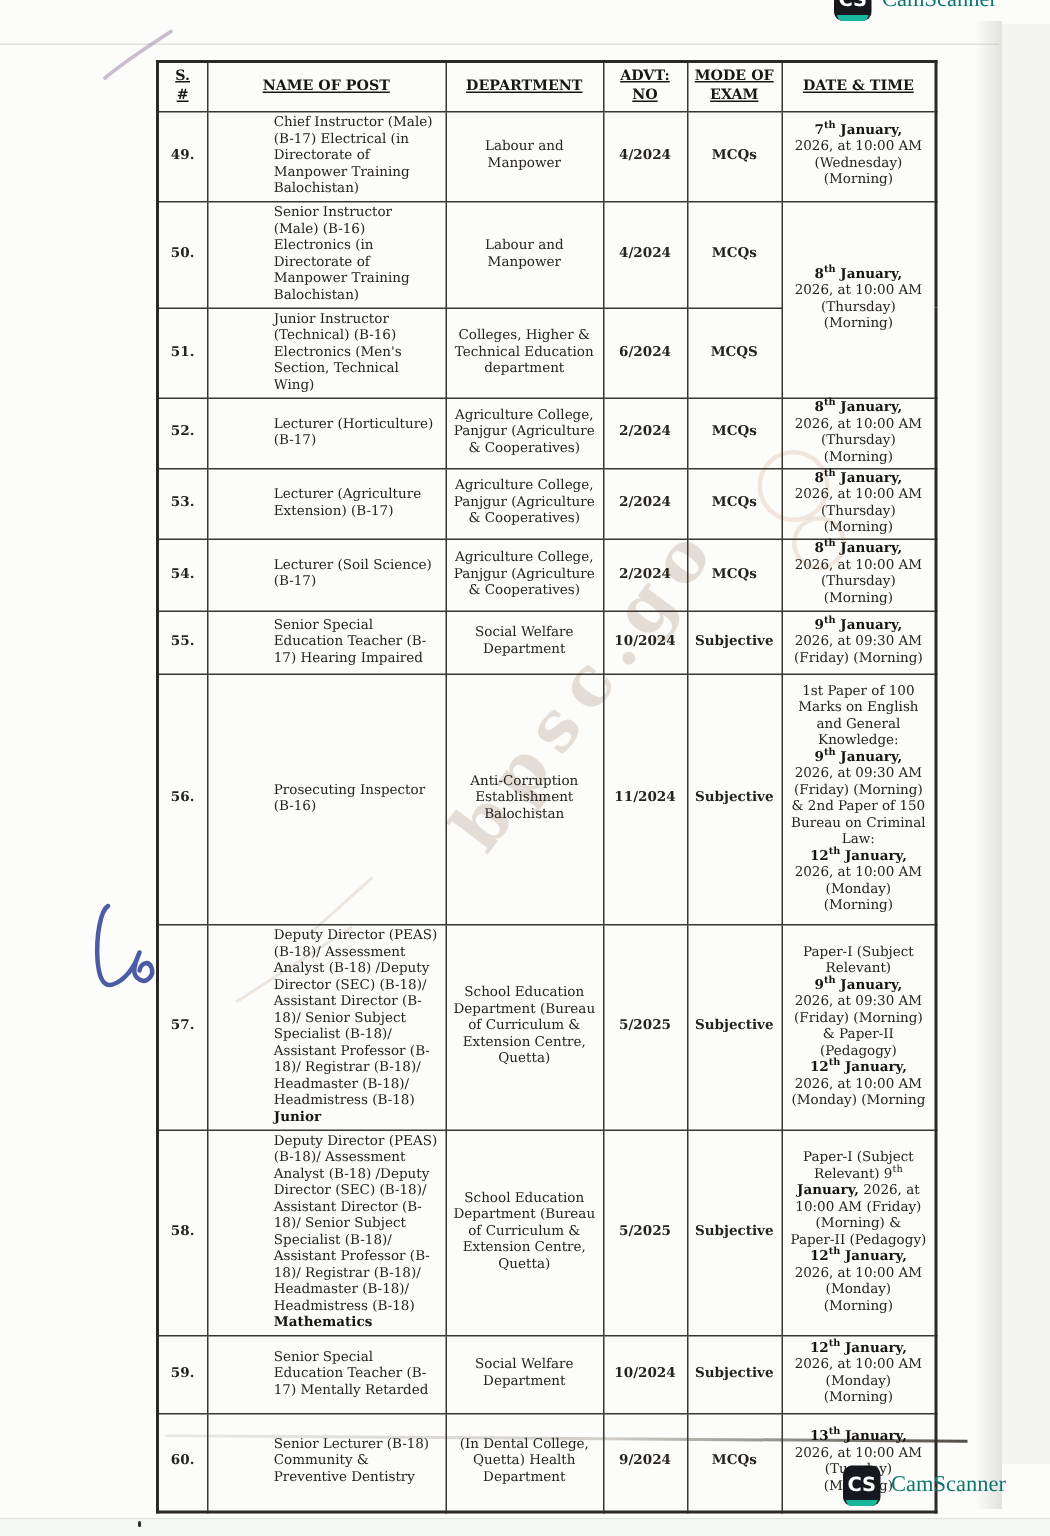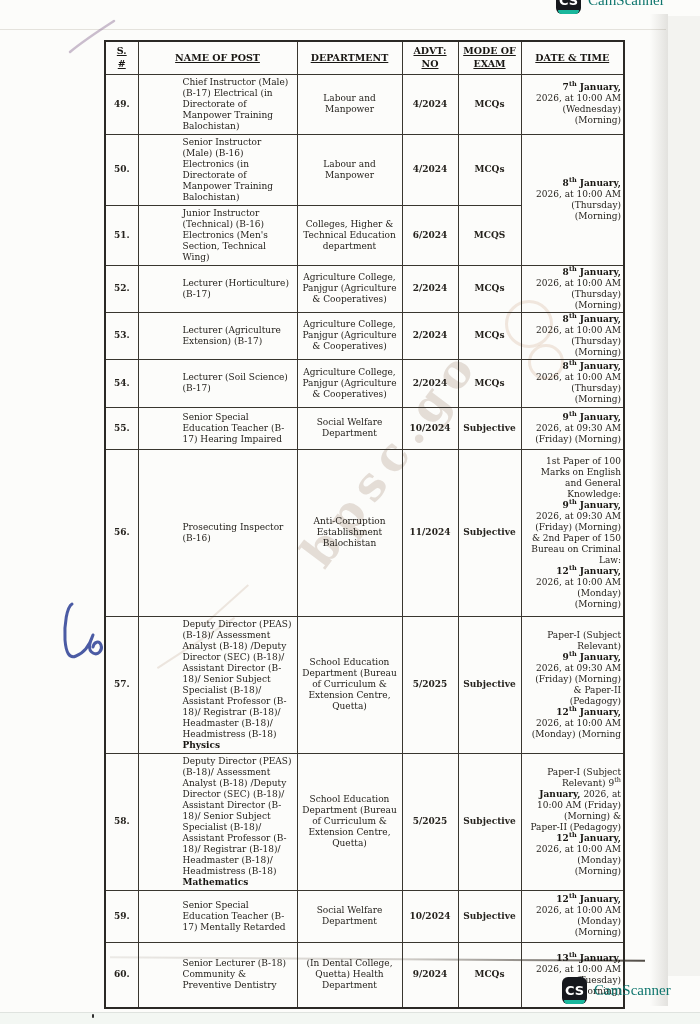--- a/index.html
+++ b/index.html
@@ -8,21 +8,21 @@
   
   .scan-table-wrap{position:absolute;left:104px;top:40px;}
   table{border-collapse:collapse;table-layout:fixed;width:519px;border:2px solid #2b2925;}
   th,td{border:1px solid #39362f;}
   th{font-size:9.5px;font-weight:700;color:#191713;text-align:center;line-height:12.5px;padding:2px 1px;}
   th .hl{text-decoration:underline;}
   td{font-size:9px;color:#26231e;vertical-align:middle;padding:2px 4px;line-height:11px;}
   td.c{text-align:center;font-weight:bold;}
   td.post{text-align:left;padding-left:44px;}
   td.dept{text-align:center;}
-  td.date{text-align:right;line-height:11px;padding:1px 2px;}
+  td.date{text-align:center;line-height:11px;padding:1px 2px;}
   .b{font-weight:700;color:#171511;}
   sup.sup{font-size:6.5px;line-height:0;}
   thead tr{height:33px;}
   tbody tr:nth-child(1){height:55px;}
   tbody tr:nth-child(2){height:56px;}
   tbody tr:nth-child(3){height:45px;}
   tbody tr:nth-child(4){height:46px;}
   tbody tr:nth-child(5){height:47px;}
   tbody tr:nth-child(6){height:48px;}
   tbody tr:nth-child(7){height:42px;}
@@ -235,21 +235,21 @@
               <div><span>Bureau on Criminal</span></div>
               <div><span>Law:</span></div>
               <div><span class="b">12<sup class="sup">th</sup> January,</span></div>
               <div><span>2026, at 10:00 AM</span></div>
               <div><span>(Monday)</span></div>
               <div><span>(Morning)</span></div>
             </td>
           </tr>
           <tr>
             <td class="c">57.</td>
-            <td class="post"><span>Deputy Director (PEAS) (B-18)/ Assessment Analyst (B-18) /Deputy Director (SEC) (B-18)/ Assistant Director (B-18)/ Senior Subject Specialist (B-18)/ Assistant Professor (B-18)/ Registrar (B-18)/ Headmaster (B-18)/ Headmistress (B-18) </span><span class="b">Physics</span></td>
+            <td class="post"><span>Deputy Director (PEAS) (B-18)/ Assessment Analyst (B-18) /Deputy Director (SEC) (B-18)/ Assistant Director (B-18)/ Senior Subject Specialist (B-18)/ Assistant Professor (B-18)/ Registrar (B-18)/ Headmaster (B-18)/ Headmistress (B-18) </span><span class="b">Junior</span></td>
             <td class="dept">School Education Department (Bureau of Curriculum &amp; Extension Centre, Quetta)</td>
             <td class="c">5/2025</td>
             <td class="c">Subjective</td>
             <td class="date">
               <div><span>Paper-I (Subject</span></div>
               <div><span>Relevant)</span></div>
               <div><span class="b">9<sup class="sup">th</sup> January,</span></div>
               <div><span>2026, at 09:30 AM</span></div>
               <div><span>(Friday) (Morning)</span></div>
               <div><span>&amp; Paper-II</span></div>

